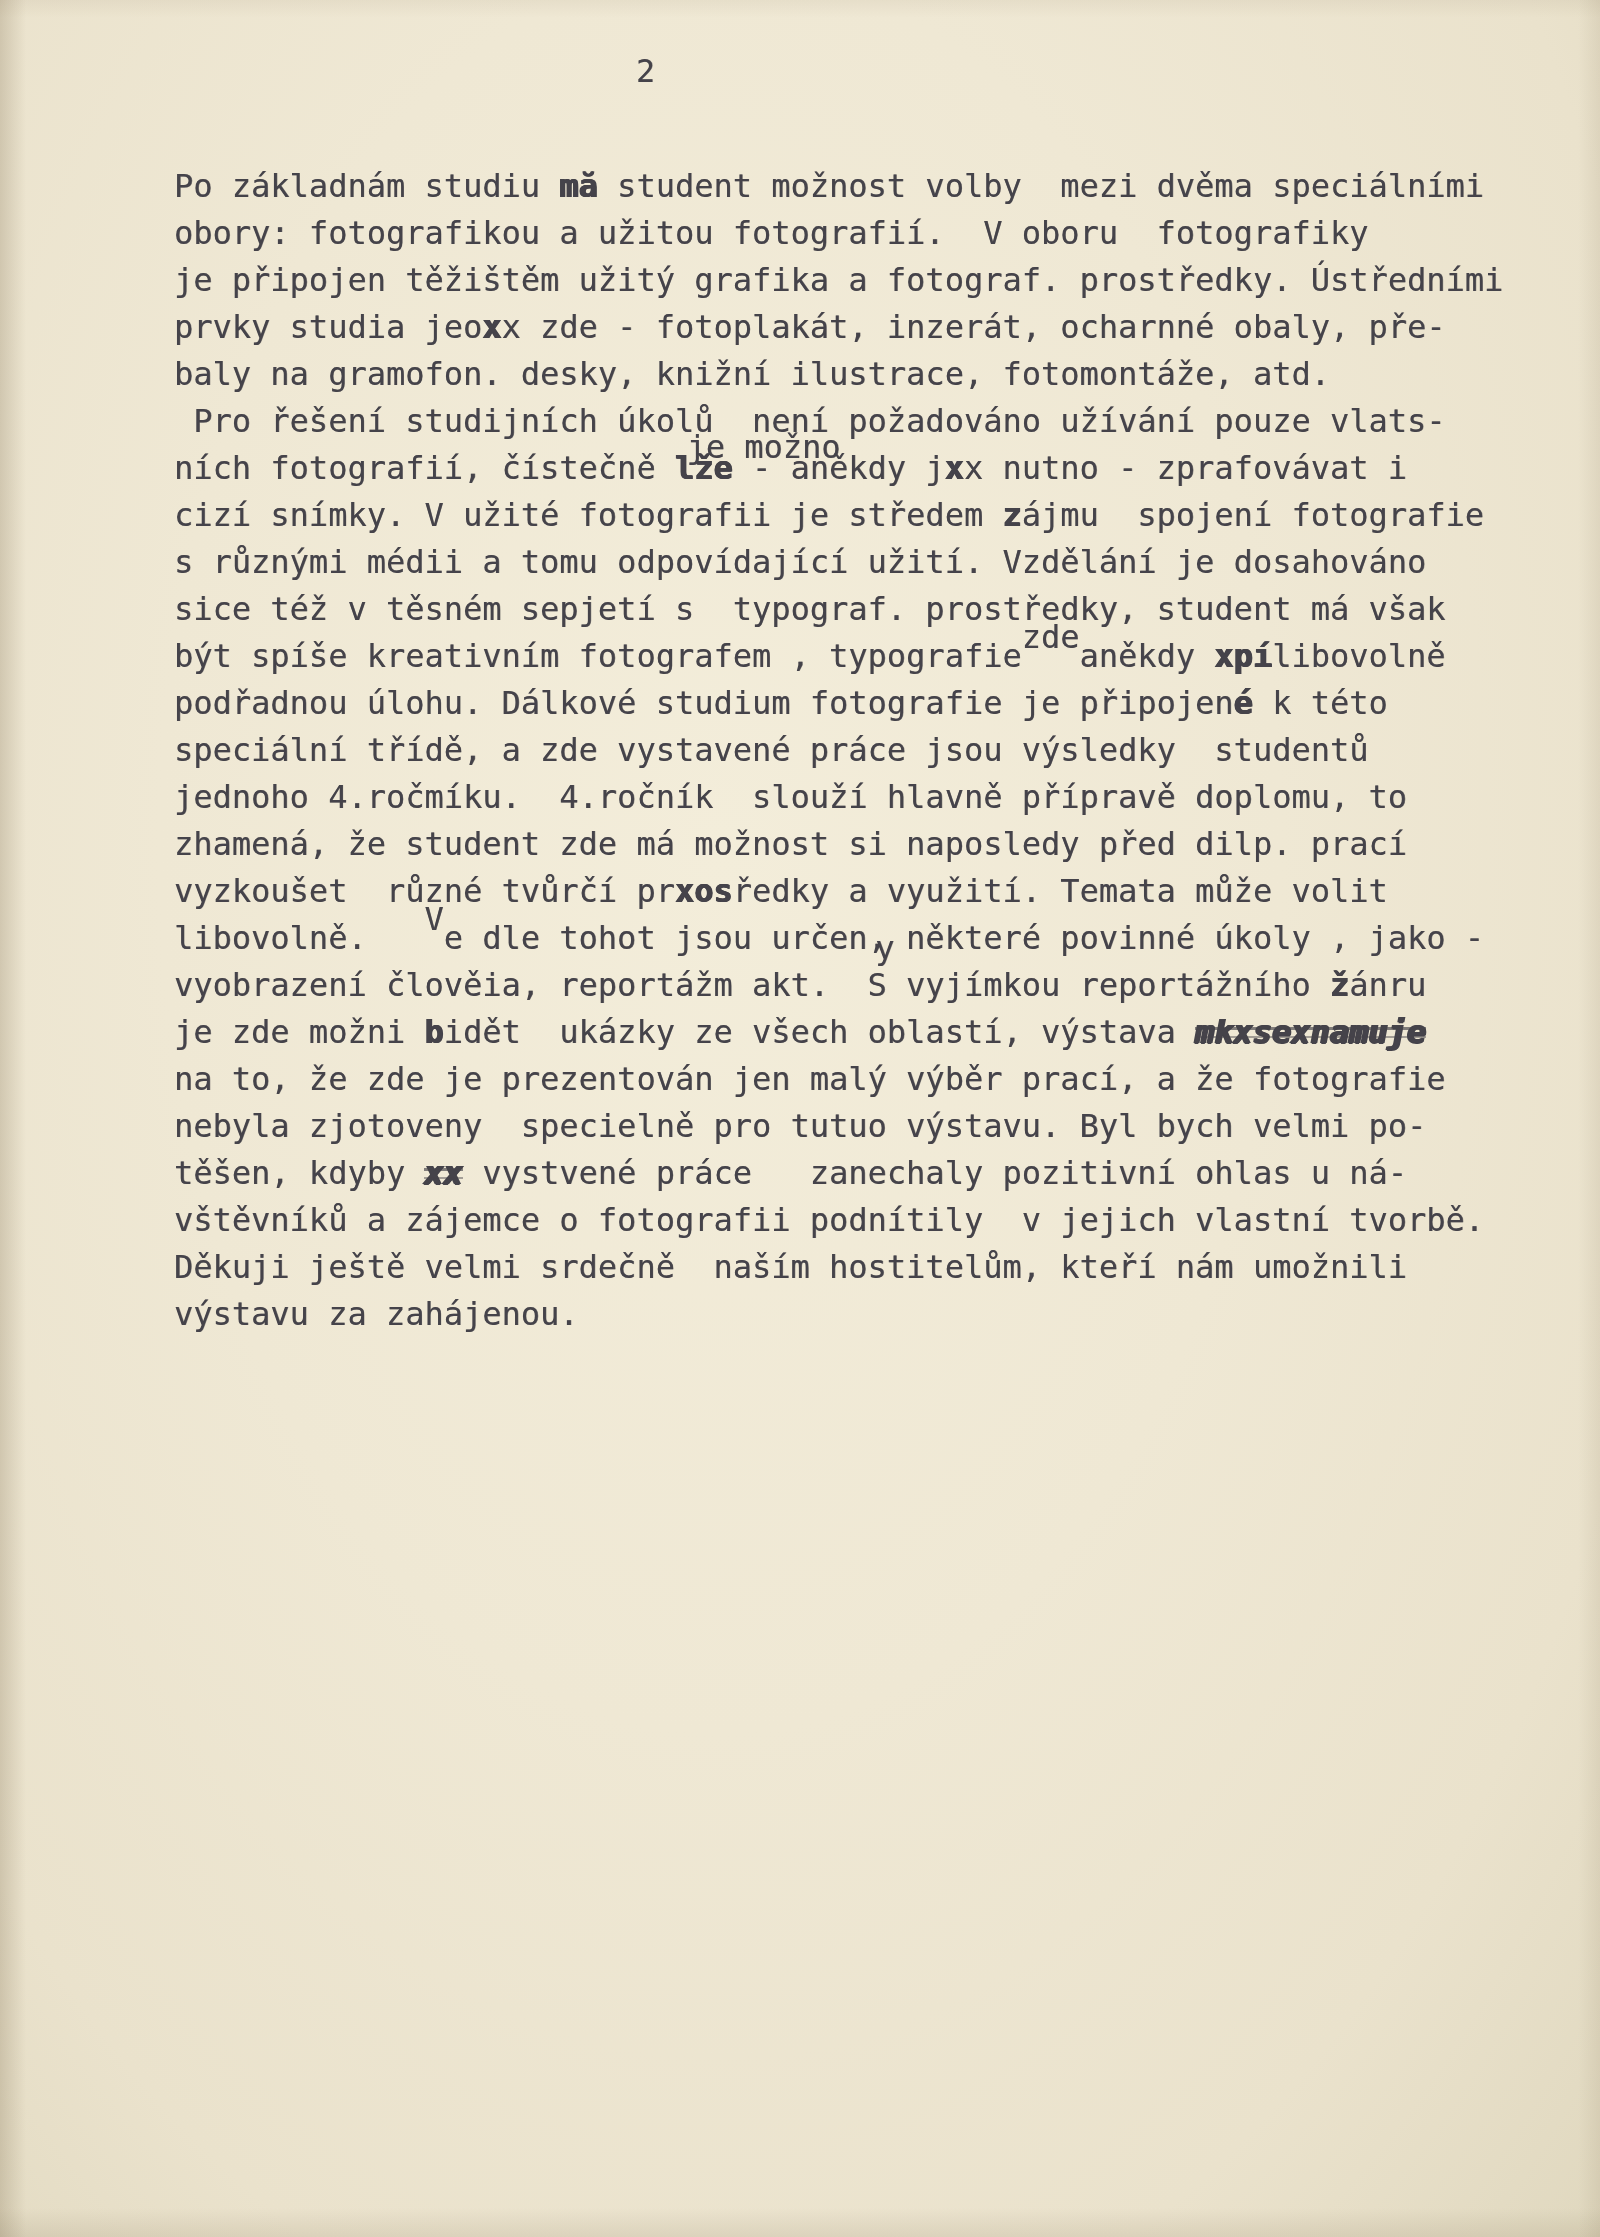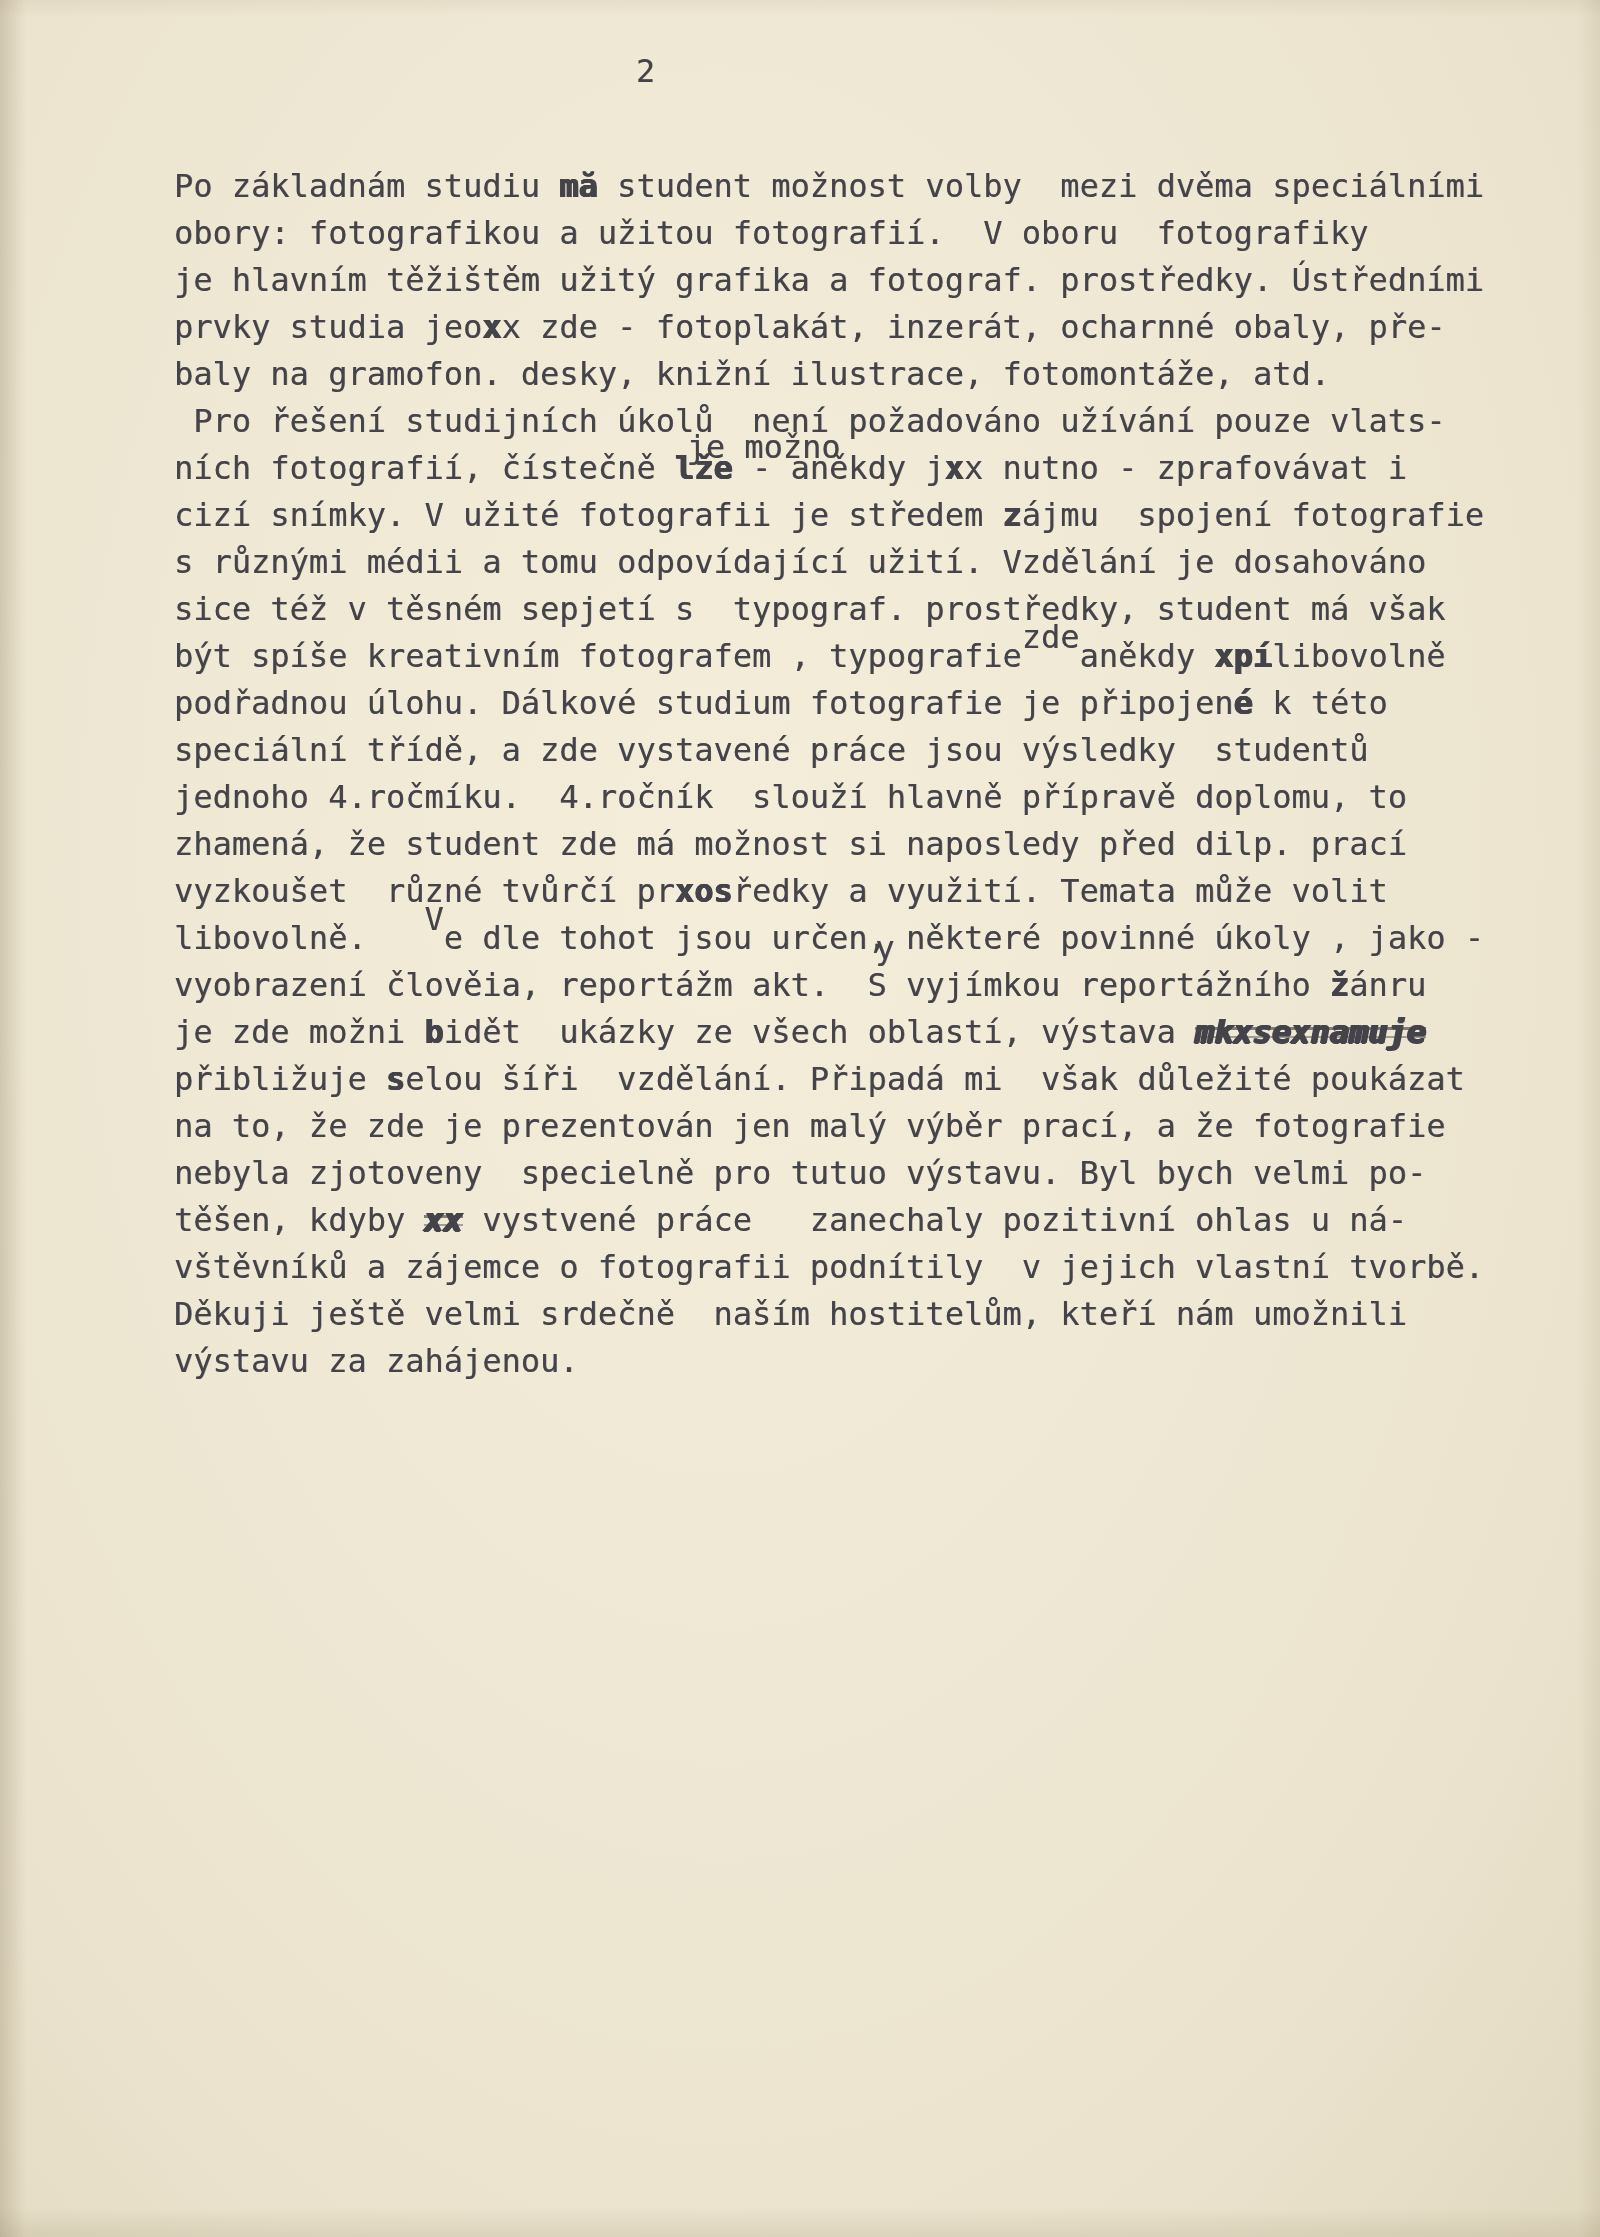--- a/index.html
+++ b/index.html
@@ -61,38 +61,37 @@
   .sub0{display:inline-block;width:0;overflow:visible;top:0.30em;white-space:pre;}
 </style>
 </head>
 <body>
 
 <div class="page">
   <div class="pagenum">2</div>
   <div class="textblock" id="textblock">
       <div class="line"><span class="seg n">Po základnám studiu </span><span class="seg ov">mă</span><span class="seg n"> student možnost volby  mezi dvěma speciálními</span></div>
       <div class="line"><span class="seg n">obory: fotografikou a užitou fotografií.  V oboru  fotografiky</span></div>
-      <div class="line"><span class="seg n">je hlavním těžištěm užitý grafika a fotograf. prostředky. Ústředními</span></div>
+      <div class="line"><span class="seg n">je připojen těžištěm užitý grafika a fotograf. prostředky. Ústředními</span></div>
       <div class="line"><span class="seg n">prvky studia jeo</span><span class="seg ov">x</span><span class="seg n">x zde - fotoplakát, inzerát, ocharnné obaly, pře-</span></div>
       <div class="line"><span class="seg n">baly na gramofon. desky, knižní ilustrace, fotomontáže, atd.</span></div>
       <div class="line"><span class="seg n"> Pro řešení studijních úkolů  není požadováno užívání pouze vlats-</span></div>
       <div class="line"><span class="seg n">ních fotografií, čístečně </span><span class="seg ov">lže</span><span class="seg sup0" style="left: -2.4ch;">je možno</span><span class="seg n"> - aněkdy j</span><span class="seg ov">x</span><span class="seg n">x nutno - zprafovávat i</span></div>
       <div class="line"><span class="seg n">cizí snímky. V užité fotografii je středem </span><span class="seg ov">z</span><span class="seg n">ájmu  spojení fotografie</span></div>
       <div class="line"><span class="seg n">s různými médii a tomu odpovídající užití. Vzdělání je dosahováno</span></div>
       <div class="line"><span class="seg n">sice též v těsném sepjetí s  typograf. prostředky, student má však</span></div>
       <div class="line"><span class="seg n">být spíše kreativním fotografem , typografie</span><span class="seg sup">zde</span><span class="seg n">aněkdy </span><span class="seg ov">xpí</span><span class="seg n">libovolně</span></div>
       <div class="line"><span class="seg n">podřadnou úlohu. Dálkové studium fotografie je připojen</span><span class="seg ov">é</span><span class="seg n"> k této</span></div>
       <div class="line"><span class="seg n">speciální třídě, a zde vystavené práce jsou výsledky  studentů</span></div>
       <div class="line"><span class="seg n">jednoho 4.ročmíku.  4.ročník  slouží hlavně přípravě doplomu, to</span></div>
       <div class="line"><span class="seg n">zhamená, že student zde má možnost si naposledy před dilp. prací</span></div>
       <div class="line"><span class="seg n">vyzkoušet  různé tvůrčí pr</span><span class="seg ov">xos</span><span class="seg n">ředky a využití. Temata může volit</span></div>
       <div class="line"><span class="seg n">libovolně.   </span><span class="seg sup">V</span><span class="seg n">e dle tohot jsou určen,</span><span class="seg sub0" style="left: -0.6ch;">y</span><span class="seg n"> některé povinné úkoly , jako -</span></div>
       <div class="line"><span class="seg n">vyobrazení člověia, reportážm akt.  S vyjímkou reportážního </span><span class="seg ov">ž</span><span class="seg n">ánru</span></div>
       <div class="line"><span class="seg n">je zde možni </span><span class="seg ov">b</span><span class="seg n">idět  ukázky ze všech oblastí, výstava </span><span class="seg xx">mkxsexnamuje</span></div>
-      <div class="line"><span class="seg n">přibližuje </span><span class="seg ov">s</span><span class="seg n">elou šíři  vzdělání. Připadá mi  však důležité poukázat</span></div>
       <div class="line"><span class="seg n">na to, že zde je prezentován jen malý výběr prací, a že fotografie</span></div>
       <div class="line"><span class="seg n">nebyla zjotoveny  specielně pro tutuo výstavu. Byl bych velmi po-</span></div>
       <div class="line"><span class="seg n">těšen, kdyby </span><span class="seg xx">xx</span><span class="seg n"> vystvené práce   zanechaly pozitivní ohlas u ná-</span></div>
       <div class="line"><span class="seg n">vštěvníků a zájemce o fotografii podnítily  v jejich vlastní tvorbě.</span></div>
       <div class="line"><span class="seg n">Děkuji ještě velmi srdečně  naším hostitelům, kteří nám umožnili</span></div>
       <div class="line"><span class="seg n">výstavu za zahájenou.</span></div>
     </div>
 </div>
 
 </body></html>

